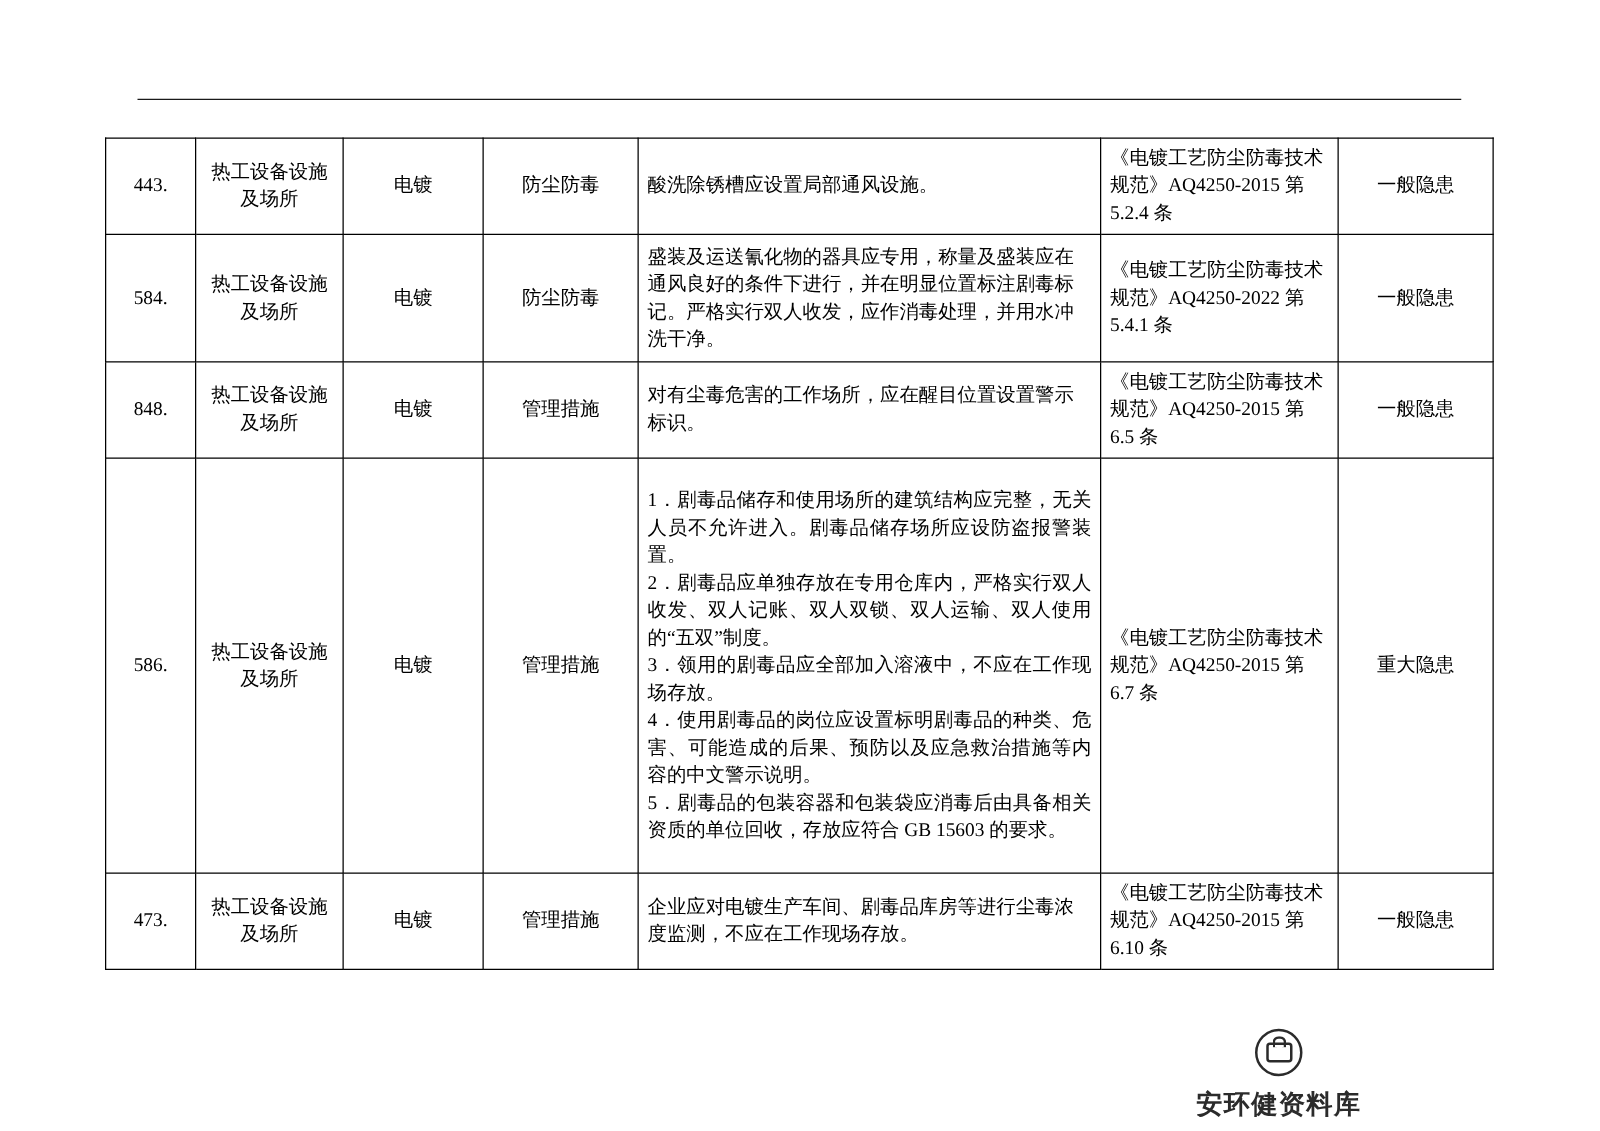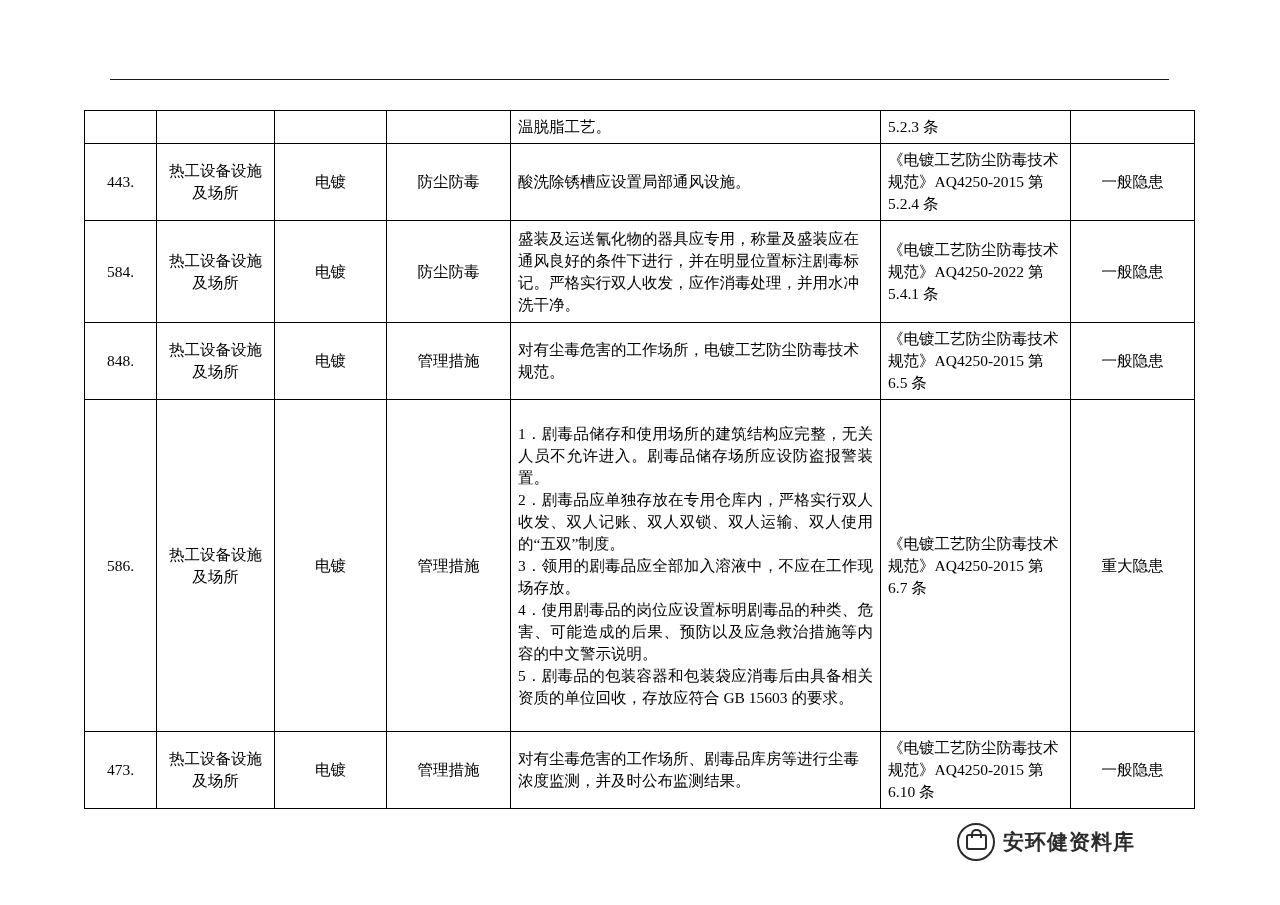--- a/index.html
+++ b/index.html
@@ -66,20 +66,21 @@
   }
   .two-line { line-height: 1.45; }
 
   .watermark {
     position: absolute;
     left: 957px;
     top: 823px;
     display: flex;
     align-items: center;
     gap: 8px;
+    flex-direction: column;
   }
   .wm-logo {
     width: 34px;
     height: 34px;
     border-radius: 50%;
     background: #ffffff;
     border: 2.5px solid #2b2b2b;
     position: relative;
     flex: none;
   }
@@ -124,29 +125,20 @@
     <colgroup>
       <col class="c-num">
       <col class="c-cat">
       <col class="c-proc">
       <col class="c-type">
       <col class="c-desc">
       <col class="c-ref">
       <col class="c-level">
     </colgroup>
     <tbody>
-      <tr style="height:28px;">
-        <td class="cell-center"></td>
-        <td class="cell-center"></td>
-        <td class="cell-center"></td>
-        <td class="cell-center"></td>
-        <td class="cell-left">温脱脂工艺。</td>
-        <td class="cell-left">5.2.3 条</td>
-        <td class="cell-center"></td>
-      </tr>
 
       <tr style="height:74px;">
         <td class="cell-center">443.</td>
         <td class="cell-center two-line">热工设备设施及场所</td>
         <td class="cell-center">电镀</td>
         <td class="cell-center">防尘防毒</td>
         <td class="cell-left cell-top">酸洗除锈槽应设置局部通风设施。</td>
         <td class="cell-left cell-top">《电镀工艺防尘防毒技术规范》AQ4250-2015 第5.2.4 条</td>
         <td class="cell-center">一般隐患</td>
       </tr>
@@ -159,21 +151,21 @@
         <td class="cell-left cell-top">盛装及运送氰化物的器具应专用，称量及盛装应在通风良好的条件下进行，并在明显位置标注剧毒标记。严格实行双人收发，应作消毒处理，并用水冲洗干净。</td>
         <td class="cell-left cell-top">《电镀工艺防尘防毒技术规范》AQ4250-2022 第5.4.1 条</td>
         <td class="cell-center">一般隐患</td>
       </tr>
 
       <tr style="height:76px;">
         <td class="cell-center">848.</td>
         <td class="cell-center two-line">热工设备设施及场所</td>
         <td class="cell-center">电镀</td>
         <td class="cell-center">管理措施</td>
-        <td class="cell-left cell-top">对有尘毒危害的工作场所，电镀工艺防尘防毒技术规范。</td>
+        <td class="cell-left cell-top">对有尘毒危害的工作场所，应在醒目位置设置警示标识。</td>
         <td class="cell-left cell-top">《电镀工艺防尘防毒技术规范》AQ4250-2015 第 6.5 条</td>
         <td class="cell-center">一般隐患</td>
       </tr>
 
       <tr style="height:332px;">
         <td class="cell-center">586.</td>
         <td class="cell-center two-line">热工设备设施及场所</td>
         <td class="cell-center">电镀</td>
         <td class="cell-center">管理措施</td>
         <td class="cell-left cell-top">
@@ -185,21 +177,21 @@
         </td>
         <td class="cell-left">《电镀工艺防尘防毒技术规范》AQ4250-2015 第 6.7 条</td>
         <td class="cell-center">重大隐患</td>
       </tr>
 
       <tr style="height:72px;">
         <td class="cell-center">473.</td>
         <td class="cell-center two-line">热工设备设施及场所</td>
         <td class="cell-center">电镀</td>
         <td class="cell-center">管理措施</td>
-        <td class="cell-left cell-top">对有尘毒危害的工作场所、剧毒品库房等进行尘毒浓度监测，并及时公布监测结果。</td>
+        <td class="cell-left cell-top">企业应对电镀生产车间、剧毒品库房等进行尘毒浓度监测，不应在工作现场存放。</td>
         <td class="cell-left cell-top">《电镀工艺防尘防毒技术规范》AQ4250-2015 第 6.10 条</td>
         <td class="cell-center">一般隐患</td>
       </tr>
     </tbody>
   </table>
 
   <div class="watermark">
     <div class="wm-logo"></div>
     <div class="wm-text">安环健资料库</div>
   </div>

